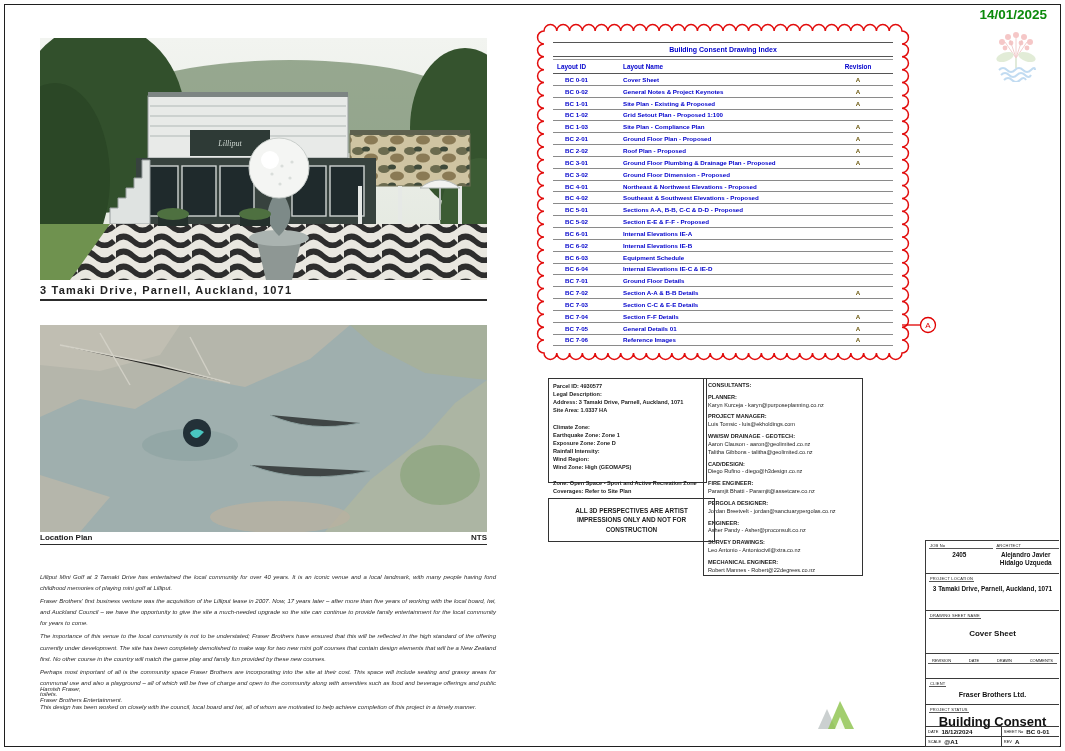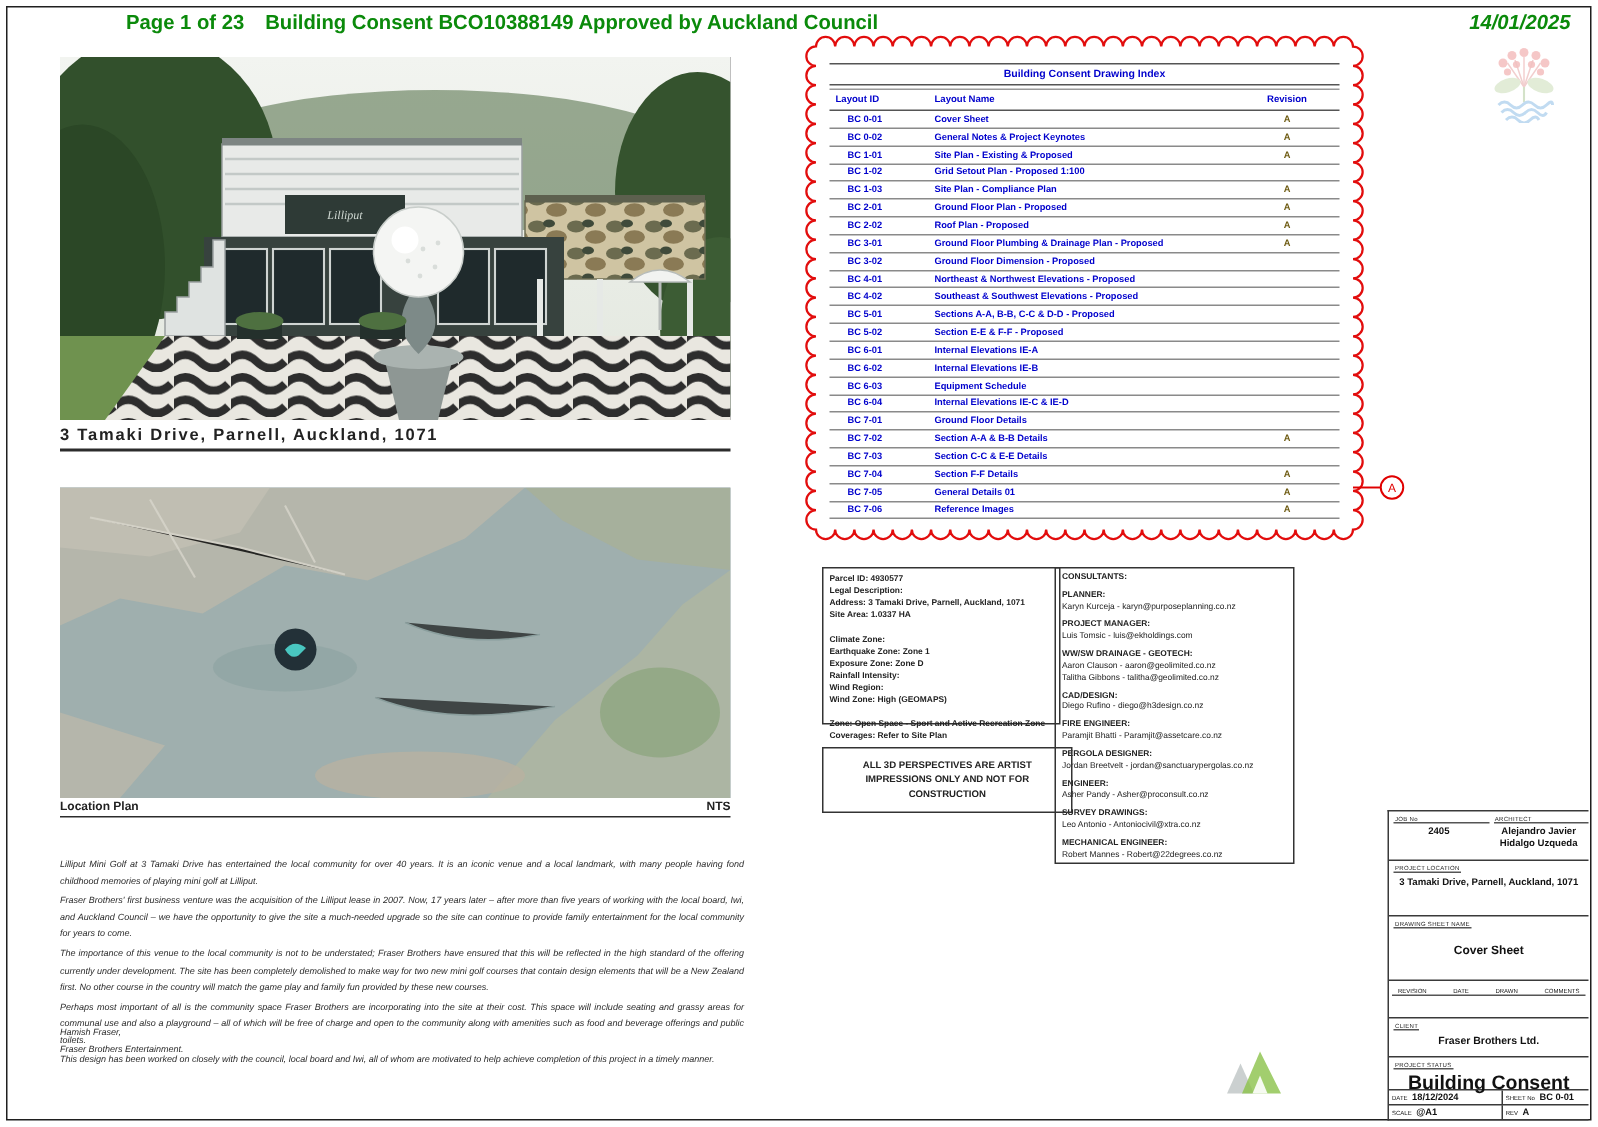--- a/index.html
+++ b/index.html
@@ -4,21 +4,21 @@
 <style>
   html,body{margin:0;padding:0;background:#fff;}
   #page{position:relative;width:1065px;height:751px;background:#ffffff;overflow:hidden;
         font-family:"Liberation Sans",sans-serif;color:#111;}
   #page-frame{position:absolute;inset:4px;border:1.6px solid #1f1f1f;pointer-events:none;}
 
   
   .hdr{position:absolute;top:4px;left:0;width:100%;height:20px;display:flex;align-items:center;}
   .hdr .left{margin-left:84px;display:flex;gap:14px;}
   .hdr span{color:#0b8a0b;font-weight:bold;font-size:13.5px;white-space:nowrap;}
-  .hdr .date{position:absolute;right:18px;font-style:italic;}
+  .hdr .date{position:absolute;right:18px;}
 
   
   .hero{position:absolute;left:40px;top:38px;width:447px;height:242px;overflow:hidden;background:#737373;}
   .addr{position:absolute;left:40px;top:284px;width:447px;font-size:11px;font-weight:bold;
         letter-spacing:1.2px;color:#222;border-bottom:2.4px solid #2c2c2c;padding-bottom:3px;}
   .map{position:absolute;left:40px;top:325px;width:447px;height:207px;overflow:hidden;background:#9eadad;}
   .locline{position:absolute;left:40px;top:533px;width:447px;border-bottom:1.6px solid #2c2c2c;
            display:flex;justify-content:space-between;font-size:8px;font-weight:bold;color:#222;padding-bottom:2px;gap:41px;}
   .narrative{position:absolute;left:40px;top:572px;width:456px;font-size:6px;font-style:italic;
              color:#2a2a2a;line-height:1.85;text-align:justify;}
@@ -84,24 +84,20 @@
   .wm .wm-text{font-size:29px;font-weight:bold;color:rgba(108,112,112,.55);letter-spacing:.5px;
                font-family:"Liberation Sans",sans-serif;}
 </style>
 </head>
 <body>
 
 <div id="page">
   <div id="page-frame"></div>
 
   <div class="hdr">
-    <div class="left">
-      <span>Page 1 of 23</span>
-      <span>Building Consent BCO10388149 Approved by Auckland Council</span>
-    </div>
     <span class="date">14/01/2025</span>
   </div>
 
   <svg class="ac-logo" viewBox="0 0 46 52">
     <g fill="#f0a3a3">
       <circle cx="23" cy="5" r="3"></circle>
         <circle cx="15" cy="7" r="3"></circle>
         <circle cx="31" cy="7" r="3"></circle>
       <circle cx="9" cy="12" r="3"></circle>
         <circle cx="37" cy="12" r="3"></circle>

